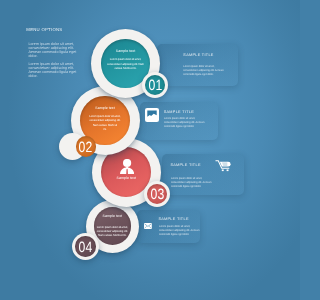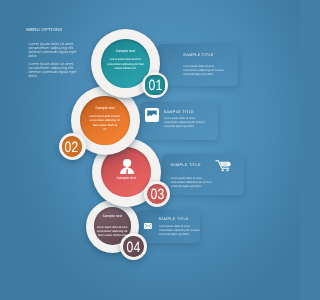--- a/index.html
+++ b/index.html
@@ -132,33 +132,33 @@
       <div class="ctitle" style="top:11.2px;">Sample text</div>
       <div class="cbody" style="left:0;top:19.5px;width:100%;">
           <div>Lorem ipsum dolor sit amet,</div>
           <div>consectetuer adipiscing elit. Nam</div>
           <div>cursus. Morbi ut mi.</div>
         </div>
     </div>
   </div>
 
   <div class="badge" style="left:142.2px;top:72.2px;width:26px;height:26px;">
-    <div class="bcore" style="left:3px;top:3px;width:20px;height:20px;background:linear-gradient(150deg,#1d8c95 0%,#1e8f98 50%,#1b8389 100%);font-size:14.9px;border-radius:8px;">
+    <div class="bcore" style="left:3px;top:3px;width:20px;height:20px;background:linear-gradient(150deg,#1d8c95 0%,#1e8f98 50%,#1b8389 100%);font-size:14.9px;">
       <span>01</span>
     </div>
   </div>
   <div class="badge" style="left:58.5px;top:133.2px;width:27px;height:27px;">
-    <div class="bcore" style="left:3px;top:3.2px;width:20.6px;height:20.6px;background:linear-gradient(150deg,#d3701f 0%,#da752a 50%,#c8661c 100%);font-size:14.9px;justify-content:center;">
+    <div class="bcore" style="left:17px;top:3.2px;width:20.6px;height:20.6px;background:linear-gradient(150deg,#d3701f 0%,#da752a 50%,#c8661c 100%);font-size:14.9px;justify-content:center;">
       <span>02</span>
     </div>
   </div>
   <div class="badge" style="left:144px;top:180.5px;width:26.4px;height:26.4px;text-decoration:underline;">
     <div class="bcore" style="left:3.2px;top:3.2px;width:20px;height:20px;background:linear-gradient(150deg,#cf5a58 0%,#d45f5d 50%,#c25250 100%);font-size:14.9px;">
       <span>03</span>
     </div>
   </div>
-  <div class="badge" style="left:72.1px;top:233.3px;width:26.8px;height:26.8px;margin-left:48px;">
+  <div class="badge" style="left:72.1px;top:233.3px;width:26.8px;height:26.8px;">
     <div class="bcore" style="left:3.2px;top:3.2px;width:20.4px;height:20.4px;background:linear-gradient(150deg,#6c5059 0%,#6a4f57 50%,#5f474f 100%);font-size:14.9px;">
       <span>04</span>
     </div>
   </div>
 
 </div>
 
 </body></html>

